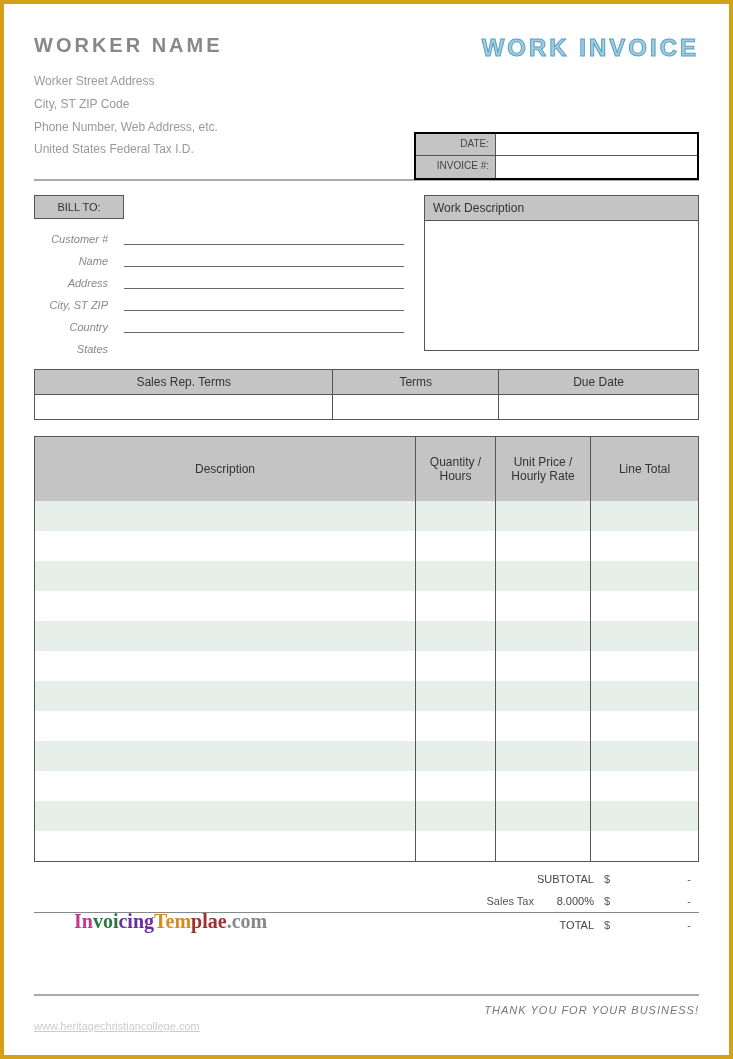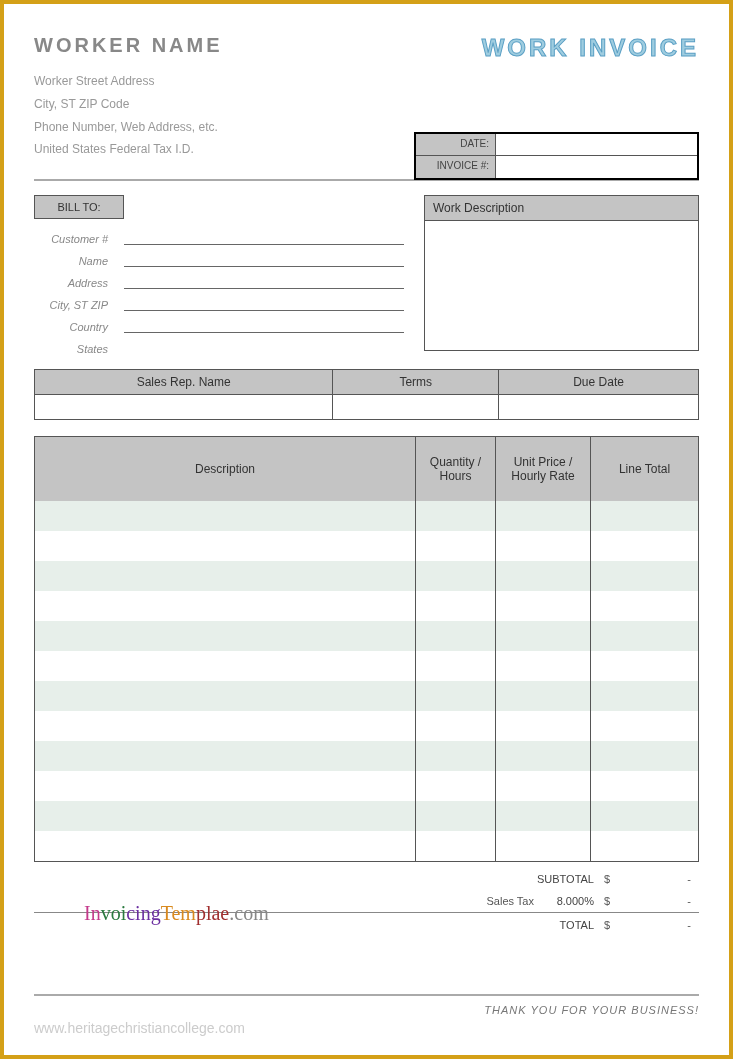--- a/index.html
+++ b/index.html
@@ -93,36 +93,36 @@
 
   .totals-block { margin-top: 6px; }
   .totals-row { display: flex; justify-content: flex-end; align-items: center; height: 22px; font-size: 11px; }
   .totals-row .tlabel { width: 130px; text-align: right; padding-right: 10px; color: #444; }
   .totals-row .tprefix { width: 70px; text-align: right; padding-right: 10px; color: #555; }
   .totals-row .tcur { width: 20px; text-align: left; color: #555; }
   .totals-row .tval { width: 75px; text-align: right; padding-right: 8px; color: #555; }
   .totals-row.topline { border-top: 1px solid #888; padding-top: 2px; }
 
   .logo {
-    position: absolute; left: 70px; bottom: 130px;
-    font-family: "Comic Sans MS", cursive; font-size: 20px; font-weight: normal; margin-left: 10px;
+    position: absolute; left: 70px; bottom: 122px;
+    font-family: "Comic Sans MS", cursive; font-size: 20px; font-weight: bold;
   }
   .logo .l1 { color: #c4398b; }
   .logo .l2 { color: #2a7a3f; }
   .logo .l3 { color: #6b2fa0; }
   .logo .l4 { color: #d98a1f; }
   .logo .l5 { color: #a02f2f; }
   .logo .l7 { color: #888; }
   .logo .dot { color: #888; }
   .thankyou {
     text-align: right; font-style: italic; color: #777;
     margin-top: 60px; font-size: 11px; letter-spacing: 1px;
     border-top: 2px solid #aaa; padding-top: 8px;
   }
-  .fine { color: #ccc; font-size: 14px; margin-top: 4px; }
+  .fine { color: #ccc; font-size: 11px; margin-top: 4px; text-decoration: underline; }
 </style>
 </head>
 <body>
 
 <div class="header-row">
   <div class="worker-name">WORKER NAME</div>
   <div class="work-invoice">WORK INVOICE</div>
 </div>
 
 <div class="address-block">
@@ -176,21 +176,21 @@
     </div>
   </div>
   <div class="workdesc-col">
     <div class="workdesc-header">Work Description</div>
     <div class="workdesc-body"></div>
   </div>
 </div>
 
 <div class="sales-row">
   <div class="sales-grid">
-    <div class="sh">Sales Rep. Name</div>
+    <div class="sh">Sales Rep. Terms</div>
     <div class="sh">Terms</div>
     <div class="sh">Due Date</div>
     <div class="sv"></div>
     <div class="sv"></div>
     <div class="sv"></div>
   </div>
 </div>
 
 <div class="items-table">
   <div class="items-header">

